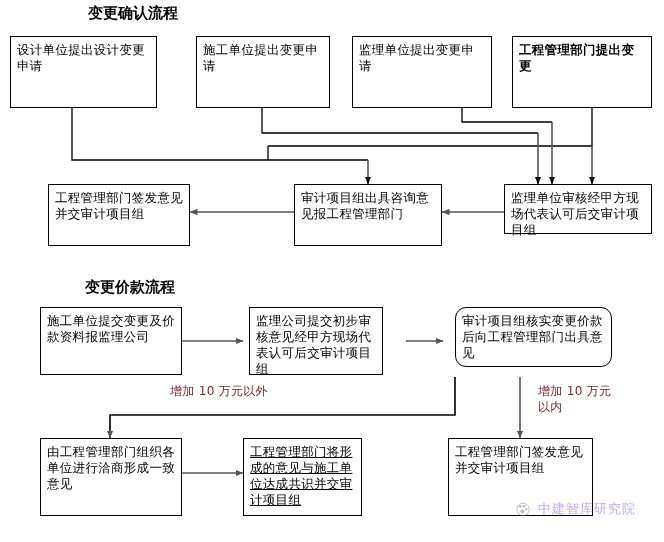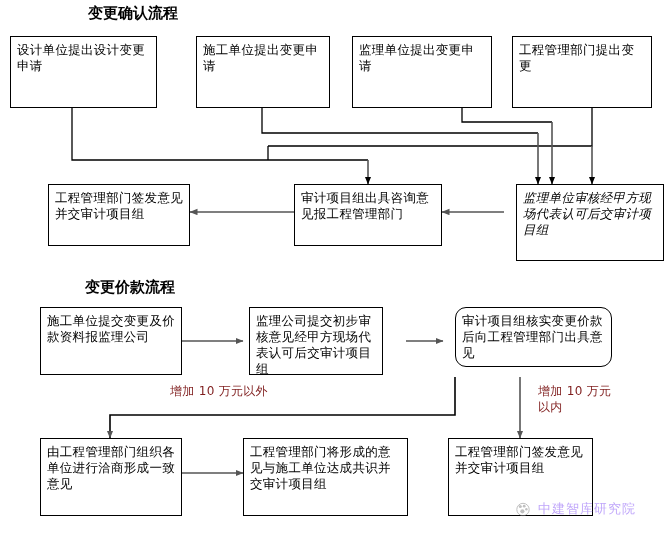--- a/index.html
+++ b/index.html
@@ -125,39 +125,39 @@
   </svg>
 
   <div class="title" style="left:88px; top:4px;">变更确认流程</div>
 
   <div class="box" style="left:196px; top:36px; width:134px; height:72px;">施工单位提出变更申请</div>
 
   <div class="box" style="left:10px; top:36px; width:147px; height:72px;">设计单位提出设计变更申请</div>
 
   <div class="box" style="left:352px; top:36px; width:140px; height:72px;">监理单位提出变更申请</div>
 
-  <div class="box" style="left:512px; top:36px; width:140px; height:72px;">工程管理部门提出变更</div>
+  <div class="box" style="left:512px; top:36px; width:140px; height:72px;font-weight:bold;">工程管理部门提出变更</div>
 
   <div class="box" style="left:48px; top:184px; width:142px; height:62px;">工程管理部门签发意见并交审计项目组</div>
 
   <div class="box" style="left:294px; top:184px; width:148px; height:62px;">审计项目组出具咨询意见报工程管理部门</div>
 
-  <div class="box" style="left:516px; top:184px; width:148px; height:77px;font-style:italic;">监理单位审核经甲方现场代表认可后交审计项目组</div>
+  <div class="box" style="left:504px; top:184px; width:148px; height:50px;">监理单位审核经甲方现场代表认可后交审计项目组</div>
 
   <div class="title" style="left:85px; top:278px;">变更价款流程</div>
 
   <div class="box" style="left:40px; top:307px; width:142px; height:68px;">施工单位提交变更及价款资料报监理公司</div>
 
   <div class="box" style="left:249px; top:307px; width:134px; height:68px;">监理公司提交初步审核意见经甲方现场代表认可后交审计项目组</div>
 
   <div class="box" style="left:455px; top:307px; width:157px; height:60px;border-radius:11px;">审计项目组核实变更价款后向工程管理部门出具意见</div>
 
   <div class="box" style="left:40px; top:438px; width:142px; height:78px;">由工程管理部门组织各单位进行洽商形成一致意见</div>
 
-  <div class="box" style="left:243px; top:438px; width:165px; height:78px;">工程管理部门将形成的意见与施工单位达成共识并交审计项目组</div>
+  <div class="box" style="left:243px; top:438px; width:119px; height:78px;text-decoration:underline;">工程管理部门将形成的意见与施工单位达成共识并交审计项目组</div>
 
   <div class="box" style="left:448px; top:438px; width:145px; height:78px;">工程管理部门签发意见并交审计项目组</div>
 
   <div class="lbl" style="left:170px; top:383px;">增加 10 万元以外</div>
 
   <div class="lbl" style="left:538px; top:383px;">增加 10 万元
 以内</div>
 
   <div class="wm" style="left:513px; top:500px;">
     <svg width="20" height="18" viewBox="0 0 20 18">

